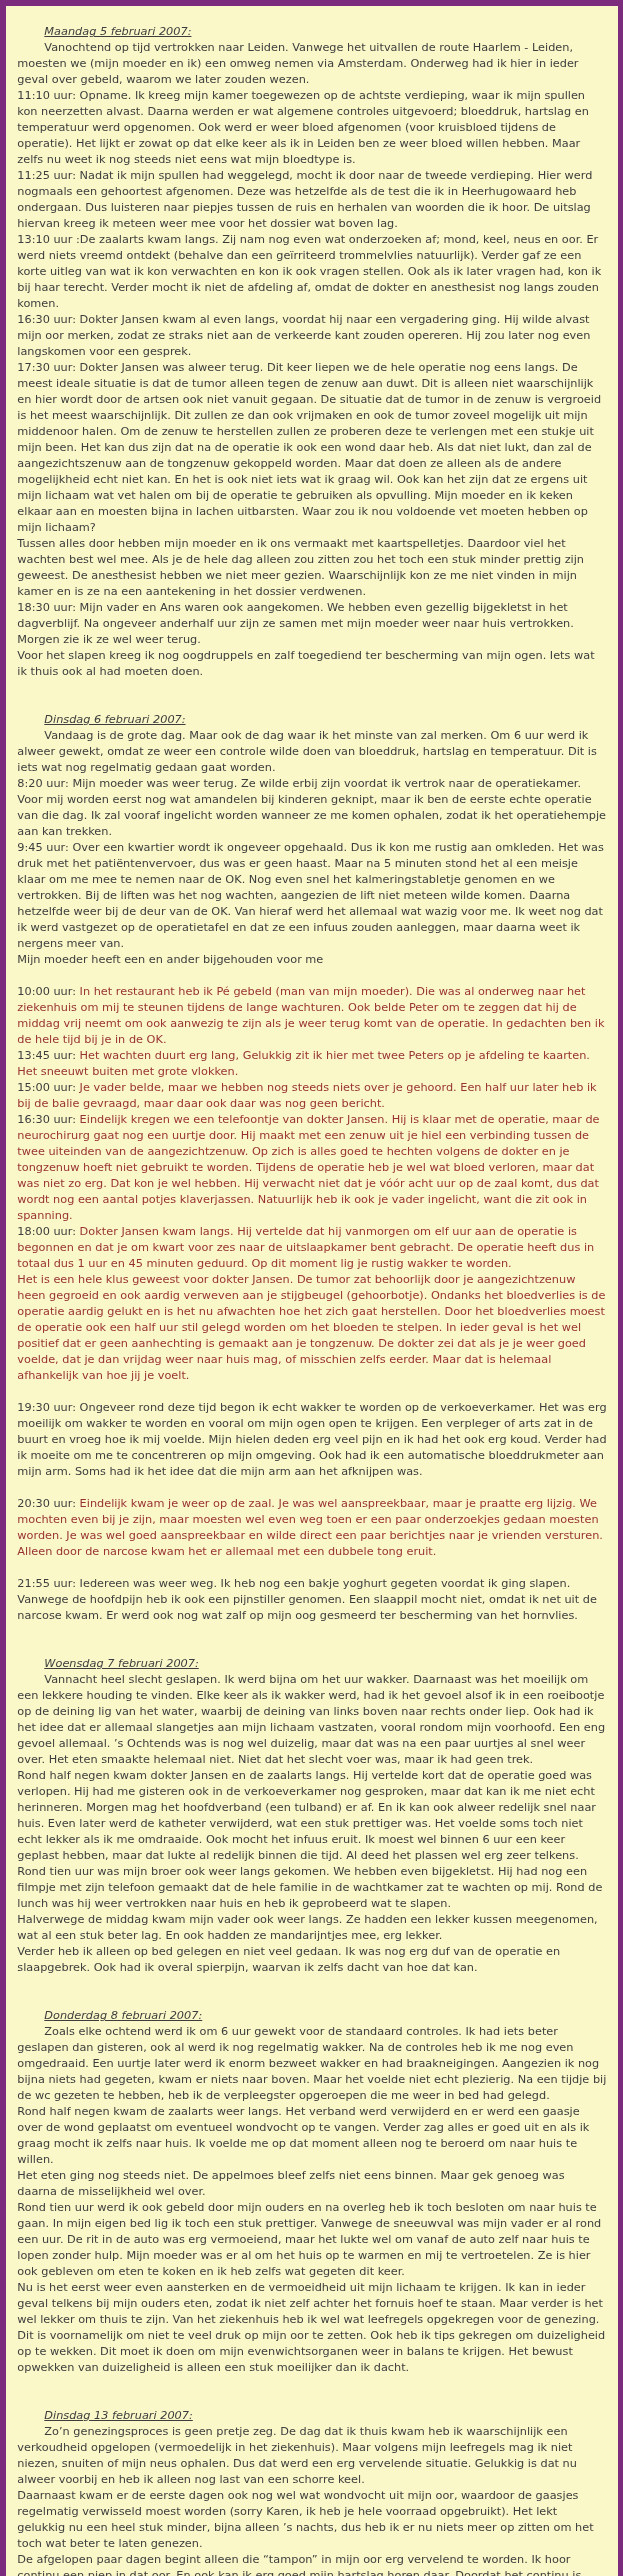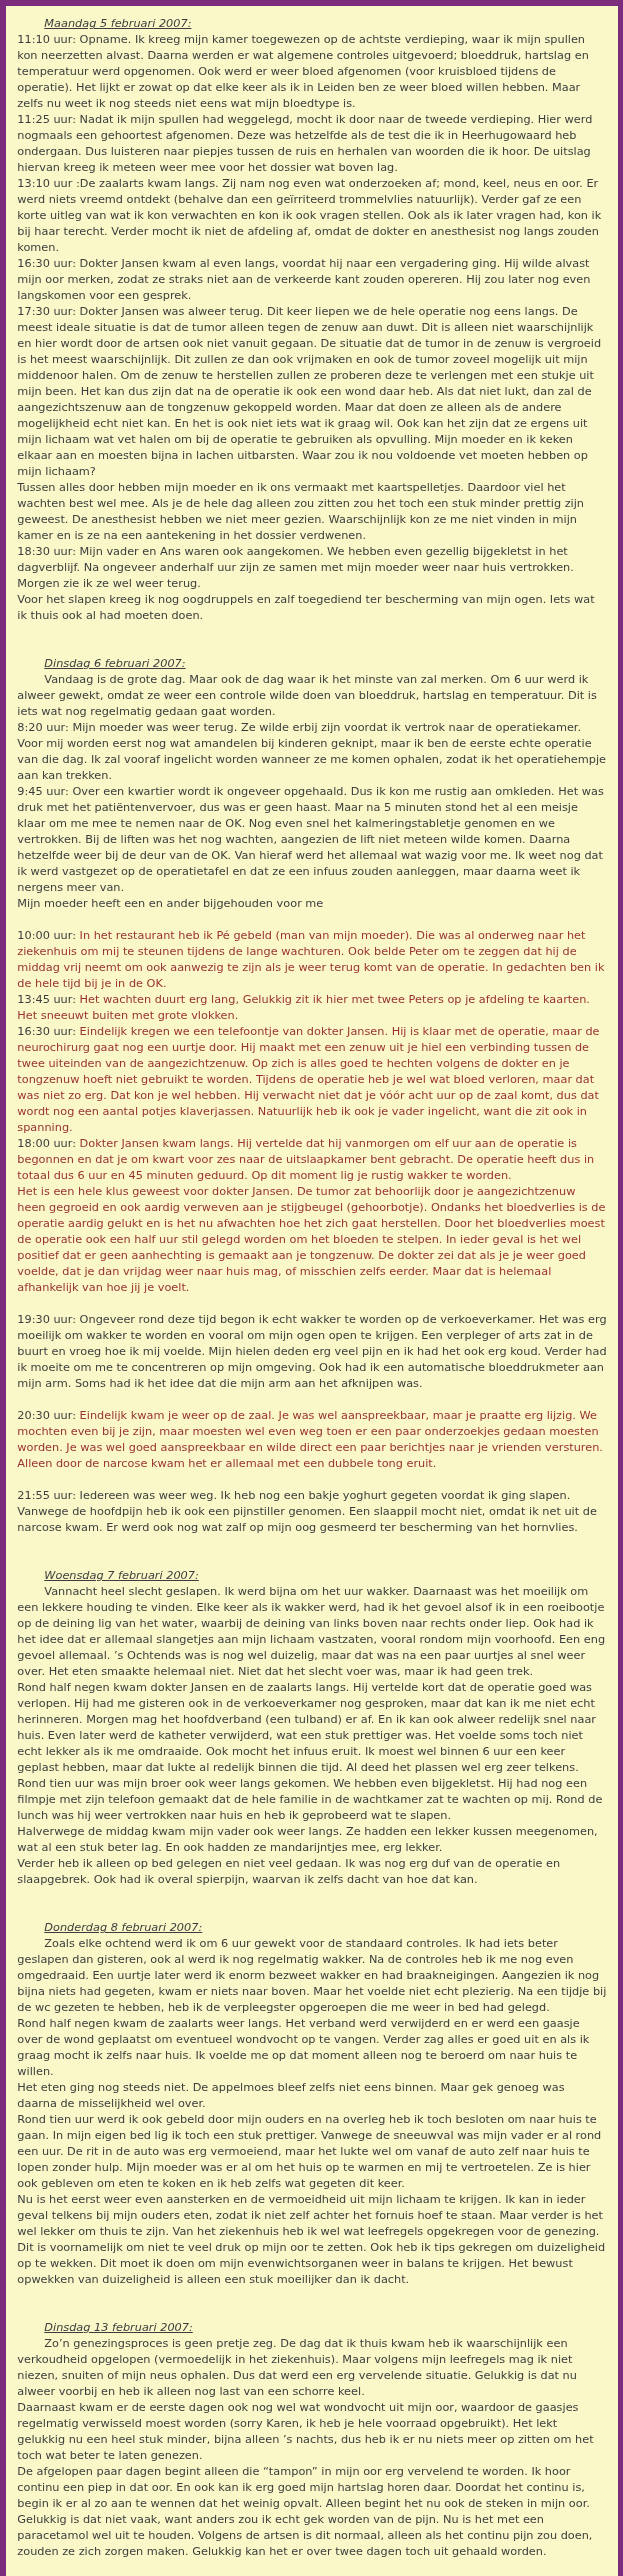--- a/index.html
+++ b/index.html
@@ -23,52 +23,54 @@
     color:var(--ink);
   }
   .date-heading{
     margin:32px 0 0 27px;
     font-size:11.3px;
     line-height:16px;
     font-weight:normal;
     font-style:italic;
     text-decoration:underline;
   }
-  section:first-child .date-heading{margin-top:4px;}
+  section:first-child .date-heading{margin-top:12px;}
   p.para{margin:0;}
   p.para.indent{text-indent:27px;}
   p.para.gap{margin-top:16px;}
   .red{color:var(--red);margin-top:34px;}
   .time-label{color:var(--ink);margin-top:40px;}
 </style>
 </head>
 <body>
 
 <main class="page">
     <section>
       <h2 class="date-heading">Maandag 5 februari 2007:</h2>
+      <p class="para indent"><span class="">Vanochtend op tijd vertrokken naar Leiden. Vanwege het uitvallen de route Haarlem - Leiden, moesten we (mijn moeder en ik) een omweg nemen via Amsterdam. Onderweg had ik hier in ieder geval over gebeld, waarom we later zouden wezen.</span></p>
       <p class="para"><span class="time-label">11:10 uur: </span><span class="">Opname. Ik kreeg mijn kamer toegewezen op de achtste verdieping, waar ik mijn spullen kon neerzetten alvast. Daarna werden er wat algemene controles uitgevoerd; bloeddruk, hartslag en temperatuur werd opgenomen. Ook werd er weer bloed afgenomen (voor kruisbloed tijdens de operatie). Het lijkt er zowat op dat elke keer als ik in Leiden ben ze weer bloed willen hebben. Maar zelfs nu weet ik nog steeds niet eens wat mijn bloedtype is.</span></p>
       <p class="para"><span class="time-label">11:25 uur: </span><span class="">Nadat ik mijn spullen had weggelegd, mocht ik door naar de tweede verdieping. Hier werd nogmaals een gehoortest afgenomen. Deze was hetzelfde als de test die ik in Heerhugowaard heb ondergaan. Dus luisteren naar piepjes tussen de ruis en herhalen van woorden die ik hoor. De uitslag hiervan kreeg ik meteen weer mee voor het dossier wat boven lag.</span></p>
       <p class="para"><span class="time-label">13:10 uur :</span><span class="">De zaalarts kwam langs. Zij nam nog even wat onderzoeken af; mond, keel, neus en oor. Er werd niets vreemd ontdekt (behalve dan een geïrriteerd trommelvlies natuurlijk). Verder gaf ze een korte uitleg van wat ik kon verwachten en kon ik ook vragen stellen. Ook als ik later vragen had, kon ik bij haar terecht. Verder mocht ik niet de afdeling af, omdat de dokter en anesthesist nog langs zouden komen.</span></p>
       <p class="para"><span class="time-label">16:30 uur: </span><span class="">Dokter Jansen kwam al even langs, voordat hij naar een vergadering ging. Hij wilde alvast mijn oor merken, zodat ze straks niet aan de verkeerde kant zouden opereren. Hij zou later nog even langskomen voor een gesprek.</span></p>
       <p class="para"><span class="time-label">17:30 uur: </span><span class="">Dokter Jansen was alweer terug. Dit keer liepen we de hele operatie nog eens langs. De meest ideale situatie is dat de tumor alleen tegen de zenuw aan duwt. Dit is alleen niet waarschijnlijk en hier wordt door de artsen ook niet vanuit gegaan. De situatie dat de tumor in de zenuw is vergroeid is het meest waarschijnlijk. Dit zullen ze dan ook vrijmaken en ook de tumor zoveel mogelijk uit mijn middenoor halen. Om de zenuw te herstellen zullen ze proberen deze te verlengen met een stukje uit mijn been. Het kan dus zijn dat na de operatie ik ook een wond daar heb. Als dat niet lukt, dan zal de aangezichtszenuw aan de tongzenuw gekoppeld worden. Maar dat doen ze alleen als de andere mogelijkheid echt niet kan. En het is ook niet iets wat ik graag wil. Ook kan het zijn dat ze ergens uit mijn lichaam wat vet halen om bij de operatie te gebruiken als opvulling. Mijn moeder en ik keken elkaar aan en moesten bijna in lachen uitbarsten. Waar zou ik nou voldoende vet moeten hebben op mijn lichaam?</span></p>
       <p class="para"><span class="">Tussen alles door hebben mijn moeder en ik ons vermaakt met kaartspelletjes. Daardoor viel het wachten best wel mee. Als je de hele dag alleen zou zitten zou het toch een stuk minder prettig zijn geweest. De anesthesist hebben we niet meer gezien. Waarschijnlijk kon ze me niet vinden in mijn kamer en is ze na een aantekening in het dossier verdwenen.</span></p>
       <p class="para"><span class="time-label">18:30 uur: </span><span class="">Mijn vader en Ans waren ook aangekomen. We hebben even gezellig bijgekletst in het dagverblijf. Na ongeveer anderhalf uur zijn ze samen met mijn moeder weer naar huis vertrokken. Morgen zie ik ze wel weer terug.</span></p>
       <p class="para"><span class="">Voor het slapen kreeg ik nog oogdruppels en zalf toegediend ter bescherming van mijn ogen. Iets wat ik thuis ook al had moeten doen.</span></p>
     </section>
     <section>
       <h2 class="date-heading">Dinsdag 6 februari 2007:</h2>
       <p class="para indent"><span class="">Vandaag is de grote dag. Maar ook de dag waar ik het minste van zal merken. Om 6 uur werd ik alweer gewekt, omdat ze weer een controle wilde doen van bloeddruk, hartslag en temperatuur. Dit is iets wat nog regelmatig gedaan gaat worden.</span></p>
       <p class="para"><span class="time-label">8:20 uur: </span><span class="">Mijn moeder was weer terug. Ze wilde erbij zijn voordat ik vertrok naar de operatiekamer. Voor mij worden eerst nog wat amandelen bij kinderen geknipt, maar ik ben de eerste echte operatie van die dag. Ik zal vooraf ingelicht worden wanneer ze me komen ophalen, zodat ik het operatiehempje aan kan trekken.</span></p>
       <p class="para"><span class="time-label">9:45 uur: </span><span class="">Over een kwartier wordt ik ongeveer opgehaald. Dus ik kon me rustig aan omkleden. Het was druk met het patiëntenvervoer, dus was er geen haast. Maar na 5 minuten stond het al een meisje klaar om me mee te nemen naar de OK. Nog even snel het kalmeringstabletje genomen en we vertrokken. Bij de liften was het nog wachten, aangezien de lift niet meteen wilde komen. Daarna hetzelfde weer bij de deur van de OK. Van hieraf werd het allemaal wat wazig voor me. Ik weet nog dat ik werd vastgezet op de operatietafel en dat ze een infuus zouden aanleggen, maar daarna weet ik nergens meer van.</span></p>
       <p class="para"><span class="">Mijn moeder heeft een en ander bijgehouden voor me</span></p>
       <p class="para gap"><span class="time-label">10:00 uur: </span><span class="red">In het restaurant heb ik Pé gebeld (man van mijn moeder). Die was al onderweg naar het ziekenhuis om mij te steunen tijdens de lange wachturen. Ook belde Peter om te zeggen dat hij de middag vrij neemt om ook aanwezig te zijn als je weer terug komt van de operatie. In gedachten ben ik de hele tijd bij je in de OK.</span></p>
       <p class="para"><span class="time-label">13:45 uur: </span><span class="red">Het wachten duurt erg lang, Gelukkig zit ik hier met twee Peters op je afdeling te kaarten. Het sneeuwt buiten met grote vlokken.</span></p>
+      <p class="para"><span class="time-label">15:00 uur: </span><span class="red">Je vader belde, maar we hebben nog steeds niets over je gehoord. Een half uur later heb ik bij de balie gevraagd, maar daar ook daar was nog geen bericht.</span></p>
       <p class="para"><span class="time-label">16:30 uur: </span><span class="red">Eindelijk kregen we een telefoontje van dokter Jansen. Hij is klaar met de operatie, maar de neurochirurg gaat nog een uurtje door. Hij maakt met een zenuw uit je hiel een verbinding tussen de twee uiteinden van de aangezichtzenuw. Op zich is alles goed te hechten volgens de dokter en je tongzenuw hoeft niet gebruikt te worden. Tijdens de operatie heb je wel wat bloed verloren, maar dat was niet zo erg. Dat kon je wel hebben. Hij verwacht niet dat je vóór acht uur op de zaal komt, dus dat wordt nog een aantal potjes klaverjassen. Natuurlijk heb ik ook je vader ingelicht, want die zit ook in spanning.</span></p>
-      <p class="para"><span class="time-label">18:00 uur: </span><span class="red">Dokter Jansen kwam langs. Hij vertelde dat hij vanmorgen om elf uur aan de operatie is begonnen en dat je om kwart voor zes naar de uitslaapkamer bent gebracht. De operatie heeft dus in totaal dus 6 uur en 45 minuten geduurd. Op dit moment lig je rustig wakker te worden.</span></p>
+      <p class="para"><span class="time-label">18:00 uur: </span><span class="red">Dokter Jansen kwam langs. Hij vertelde dat hij vanmorgen om elf uur aan de operatie is begonnen en dat je om kwart voor zes naar de uitslaapkamer bent gebracht. De operatie heeft dus in totaal dus 1 uur en 45 minuten geduurd. Op dit moment lig je rustig wakker te worden.</span></p>
       <p class="para"><span class="red">Het is een hele klus geweest voor dokter Jansen. De tumor zat behoorlijk door je aangezichtzenuw heen gegroeid en ook aardig verweven aan je stijgbeugel (gehoorbotje). Ondanks het bloedverlies is de operatie aardig gelukt en is het nu afwachten hoe het zich gaat herstellen. Door het bloedverlies moest de operatie ook een half uur stil gelegd worden om het bloeden te stelpen. In ieder geval is het wel positief dat er geen aanhechting is gemaakt aan je tongzenuw. De dokter zei dat als je je weer goed voelde, dat je dan vrijdag weer naar huis mag, of misschien zelfs eerder. Maar dat is helemaal afhankelijk van hoe jij je voelt.</span></p>
       <p class="para gap"><span class="time-label">19:30 uur: </span><span class="">Ongeveer rond deze tijd begon ik echt wakker te worden op de verkoeverkamer. Het was erg moeilijk om wakker te worden en vooral om mijn ogen open te krijgen. Een verpleger of arts zat in de buurt en vroeg hoe ik mij voelde. Mijn hielen deden erg veel pijn en ik had het ook erg koud. Verder had ik moeite om me te concentreren op mijn omgeving. Ook had ik een automatische bloeddrukmeter aan mijn arm. Soms had ik het idee dat die mijn arm aan het afknijpen was.</span></p>
       <p class="para gap"><span class="time-label">20:30 uur: </span><span class="red">Eindelijk kwam je weer op de zaal. Je was wel aanspreekbaar, maar je praatte erg lijzig. We mochten even bij je zijn, maar moesten wel even weg toen er een paar onderzoekjes gedaan moesten worden. Je was wel goed aanspreekbaar en wilde direct een paar berichtjes naar je vrienden versturen. Alleen door de narcose kwam het er allemaal met een dubbele tong eruit.</span></p>
       <p class="para gap"><span class="time-label">21:55 uur: </span><span class="">Iedereen was weer weg. Ik heb nog een bakje yoghurt gegeten voordat ik ging slapen. Vanwege de hoofdpijn heb ik ook een pijnstiller genomen. Een slaappil mocht niet, omdat ik net uit de narcose kwam. Er werd ook nog wat zalf op mijn oog gesmeerd ter bescherming van het hornvlies.</span></p>
     </section>
     <section>
       <h2 class="date-heading">Woensdag 7 februari 2007:</h2>
       <p class="para indent"><span class="">Vannacht heel slecht geslapen. Ik werd bijna om het uur wakker. Daarnaast was het moeilijk om een lekkere houding te vinden. Elke keer als ik wakker werd, had ik het gevoel alsof ik in een roeibootje op de deining lig van het water, waarbij de deining van links boven naar rechts onder liep. Ook had ik het idee dat er allemaal slangetjes aan mijn lichaam vastzaten, vooral rondom mijn voorhoofd. Een eng gevoel allemaal. ’s Ochtends was is nog wel duizelig, maar dat was na een paar uurtjes al snel weer over. Het eten smaakte helemaal niet. Niet dat het slecht voer was, maar ik had geen trek.</span></p>
       <p class="para"><span class="">Rond half negen kwam dokter Jansen en de zaalarts langs. Hij vertelde kort dat de operatie goed was verlopen. Hij had me gisteren ook in de verkoeverkamer nog gesproken, maar dat kan ik me niet echt herinneren. Morgen mag het hoofdverband (een tulband) er af. En ik kan ook alweer redelijk snel naar huis. Even later werd de katheter verwijderd, wat een stuk prettiger was. Het voelde soms toch niet echt lekker als ik me omdraaide. Ook mocht het infuus eruit. Ik moest wel binnen 6 uur een keer geplast hebben, maar dat lukte al redelijk binnen die tijd. Al deed het plassen wel erg zeer telkens.</span></p>
       <p class="para"><span class="">Rond tien uur was mijn broer ook weer langs gekomen. We hebben even bijgekletst. Hij had nog een filmpje met zijn telefoon gemaakt dat de hele familie in de wachtkamer zat te wachten op mij. Rond de lunch was hij weer vertrokken naar huis en heb ik geprobeerd wat te slapen.</span></p>

